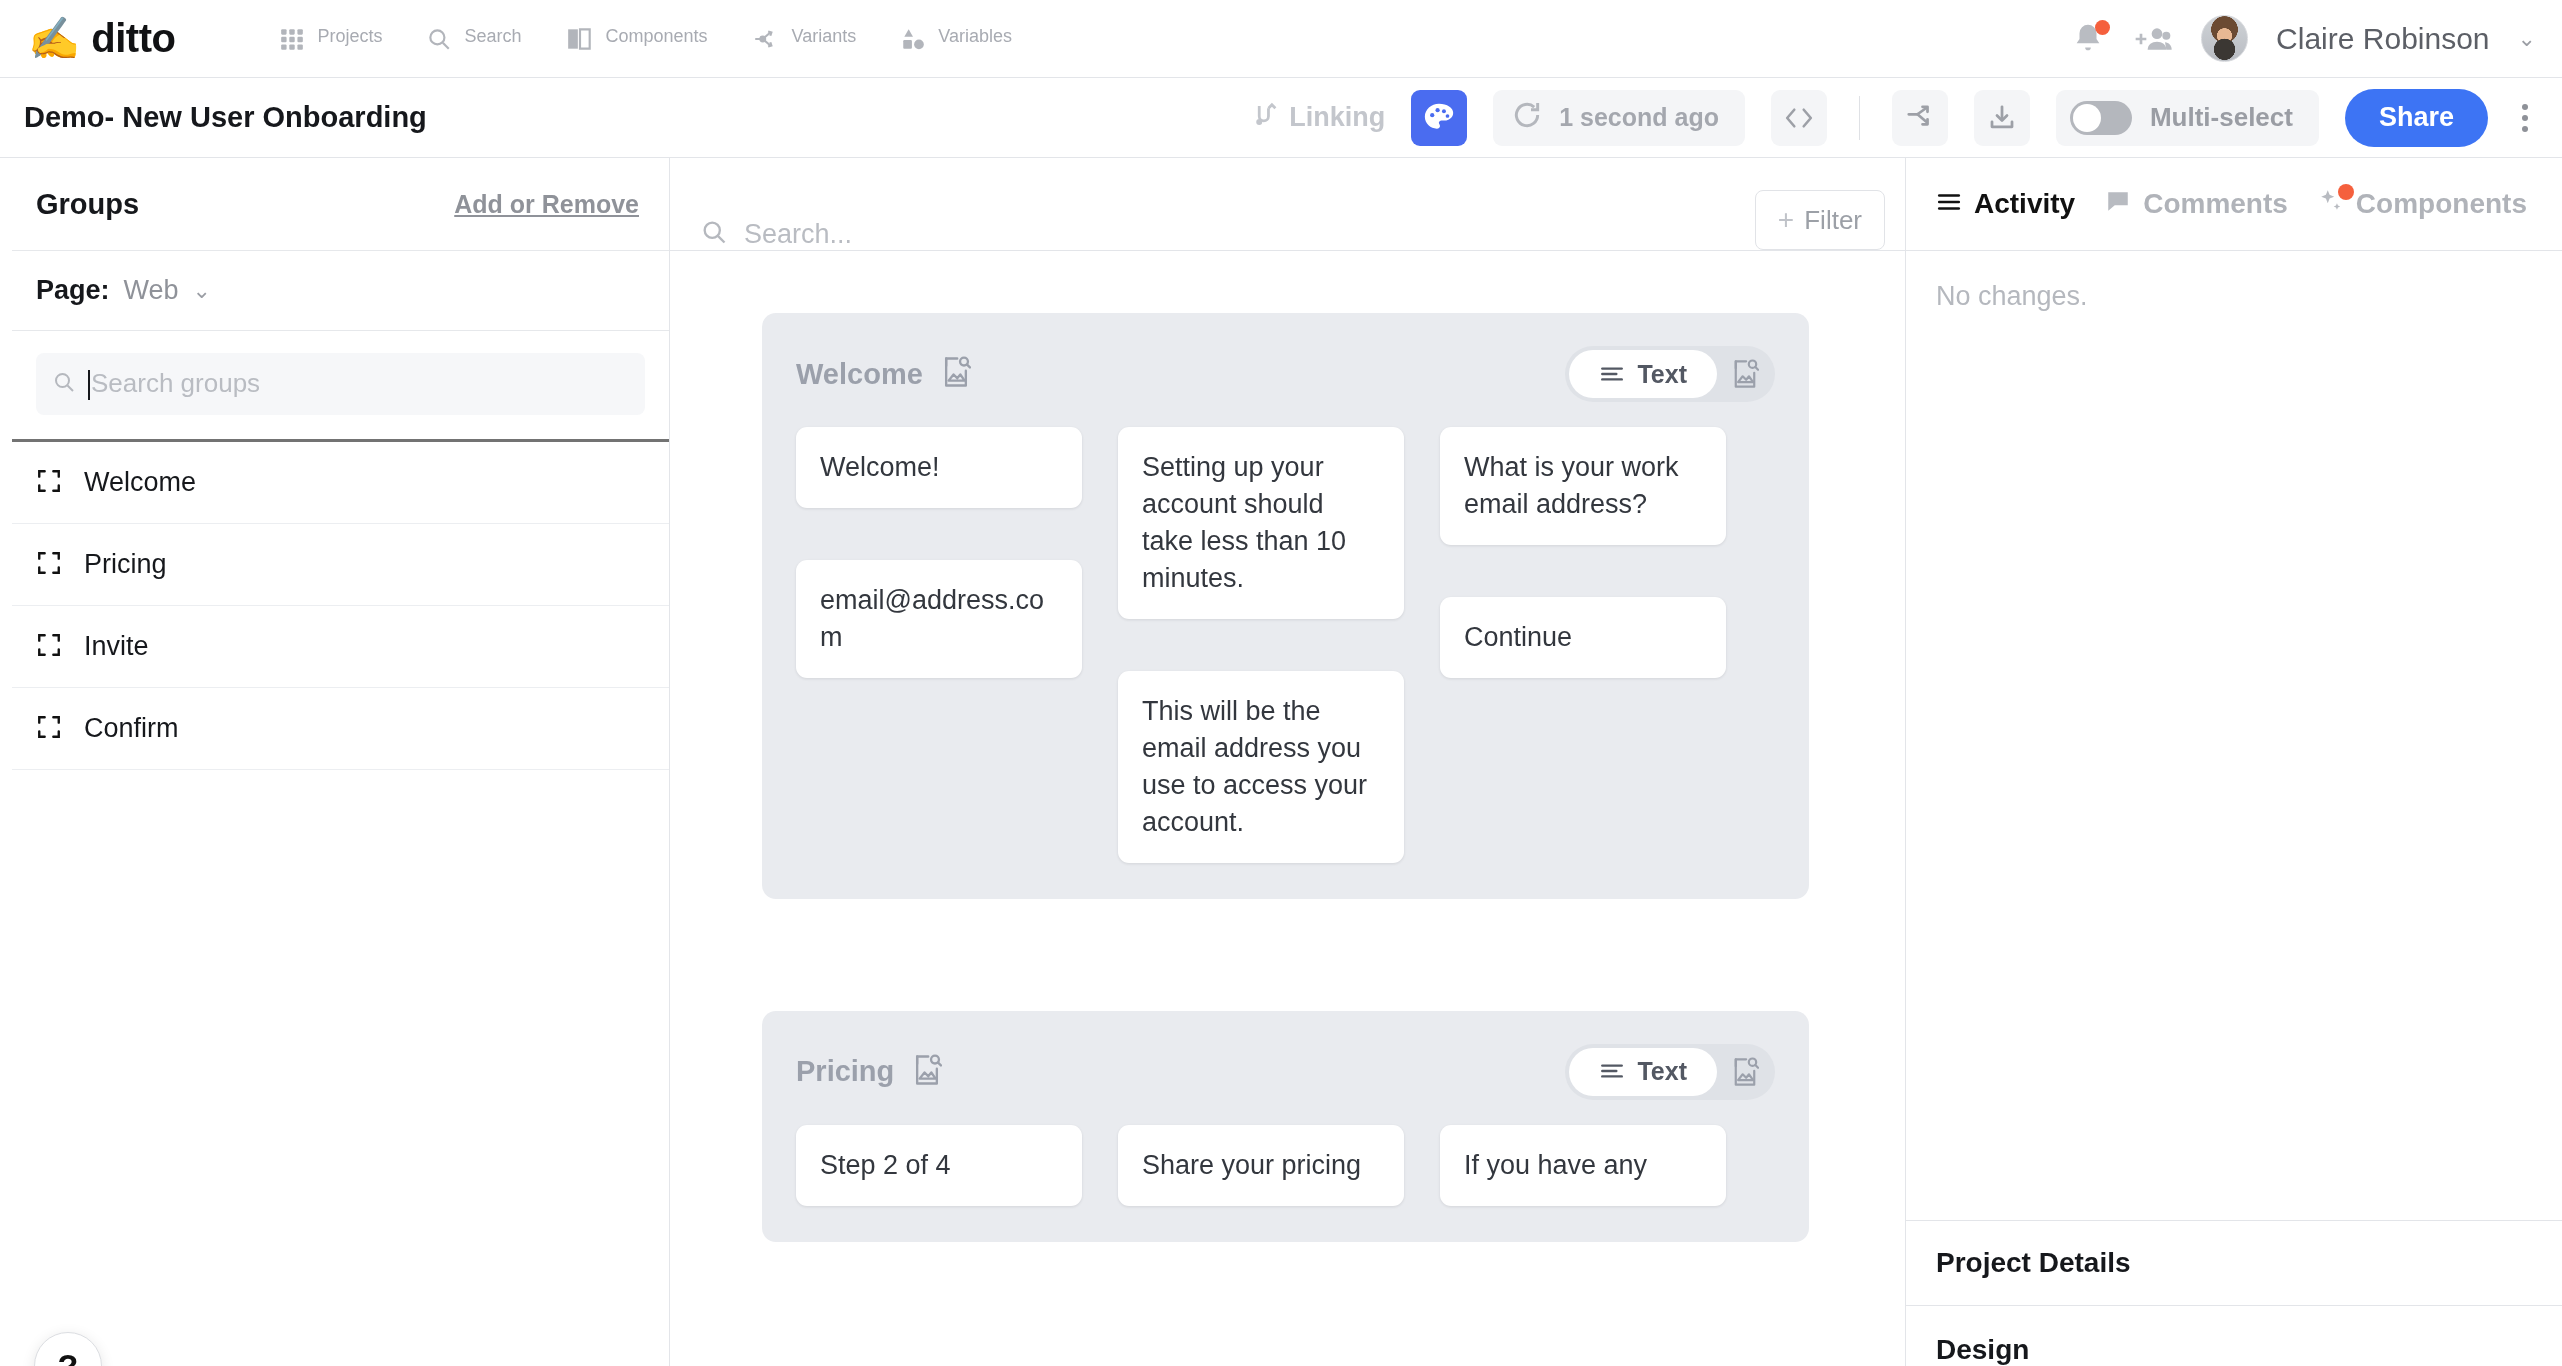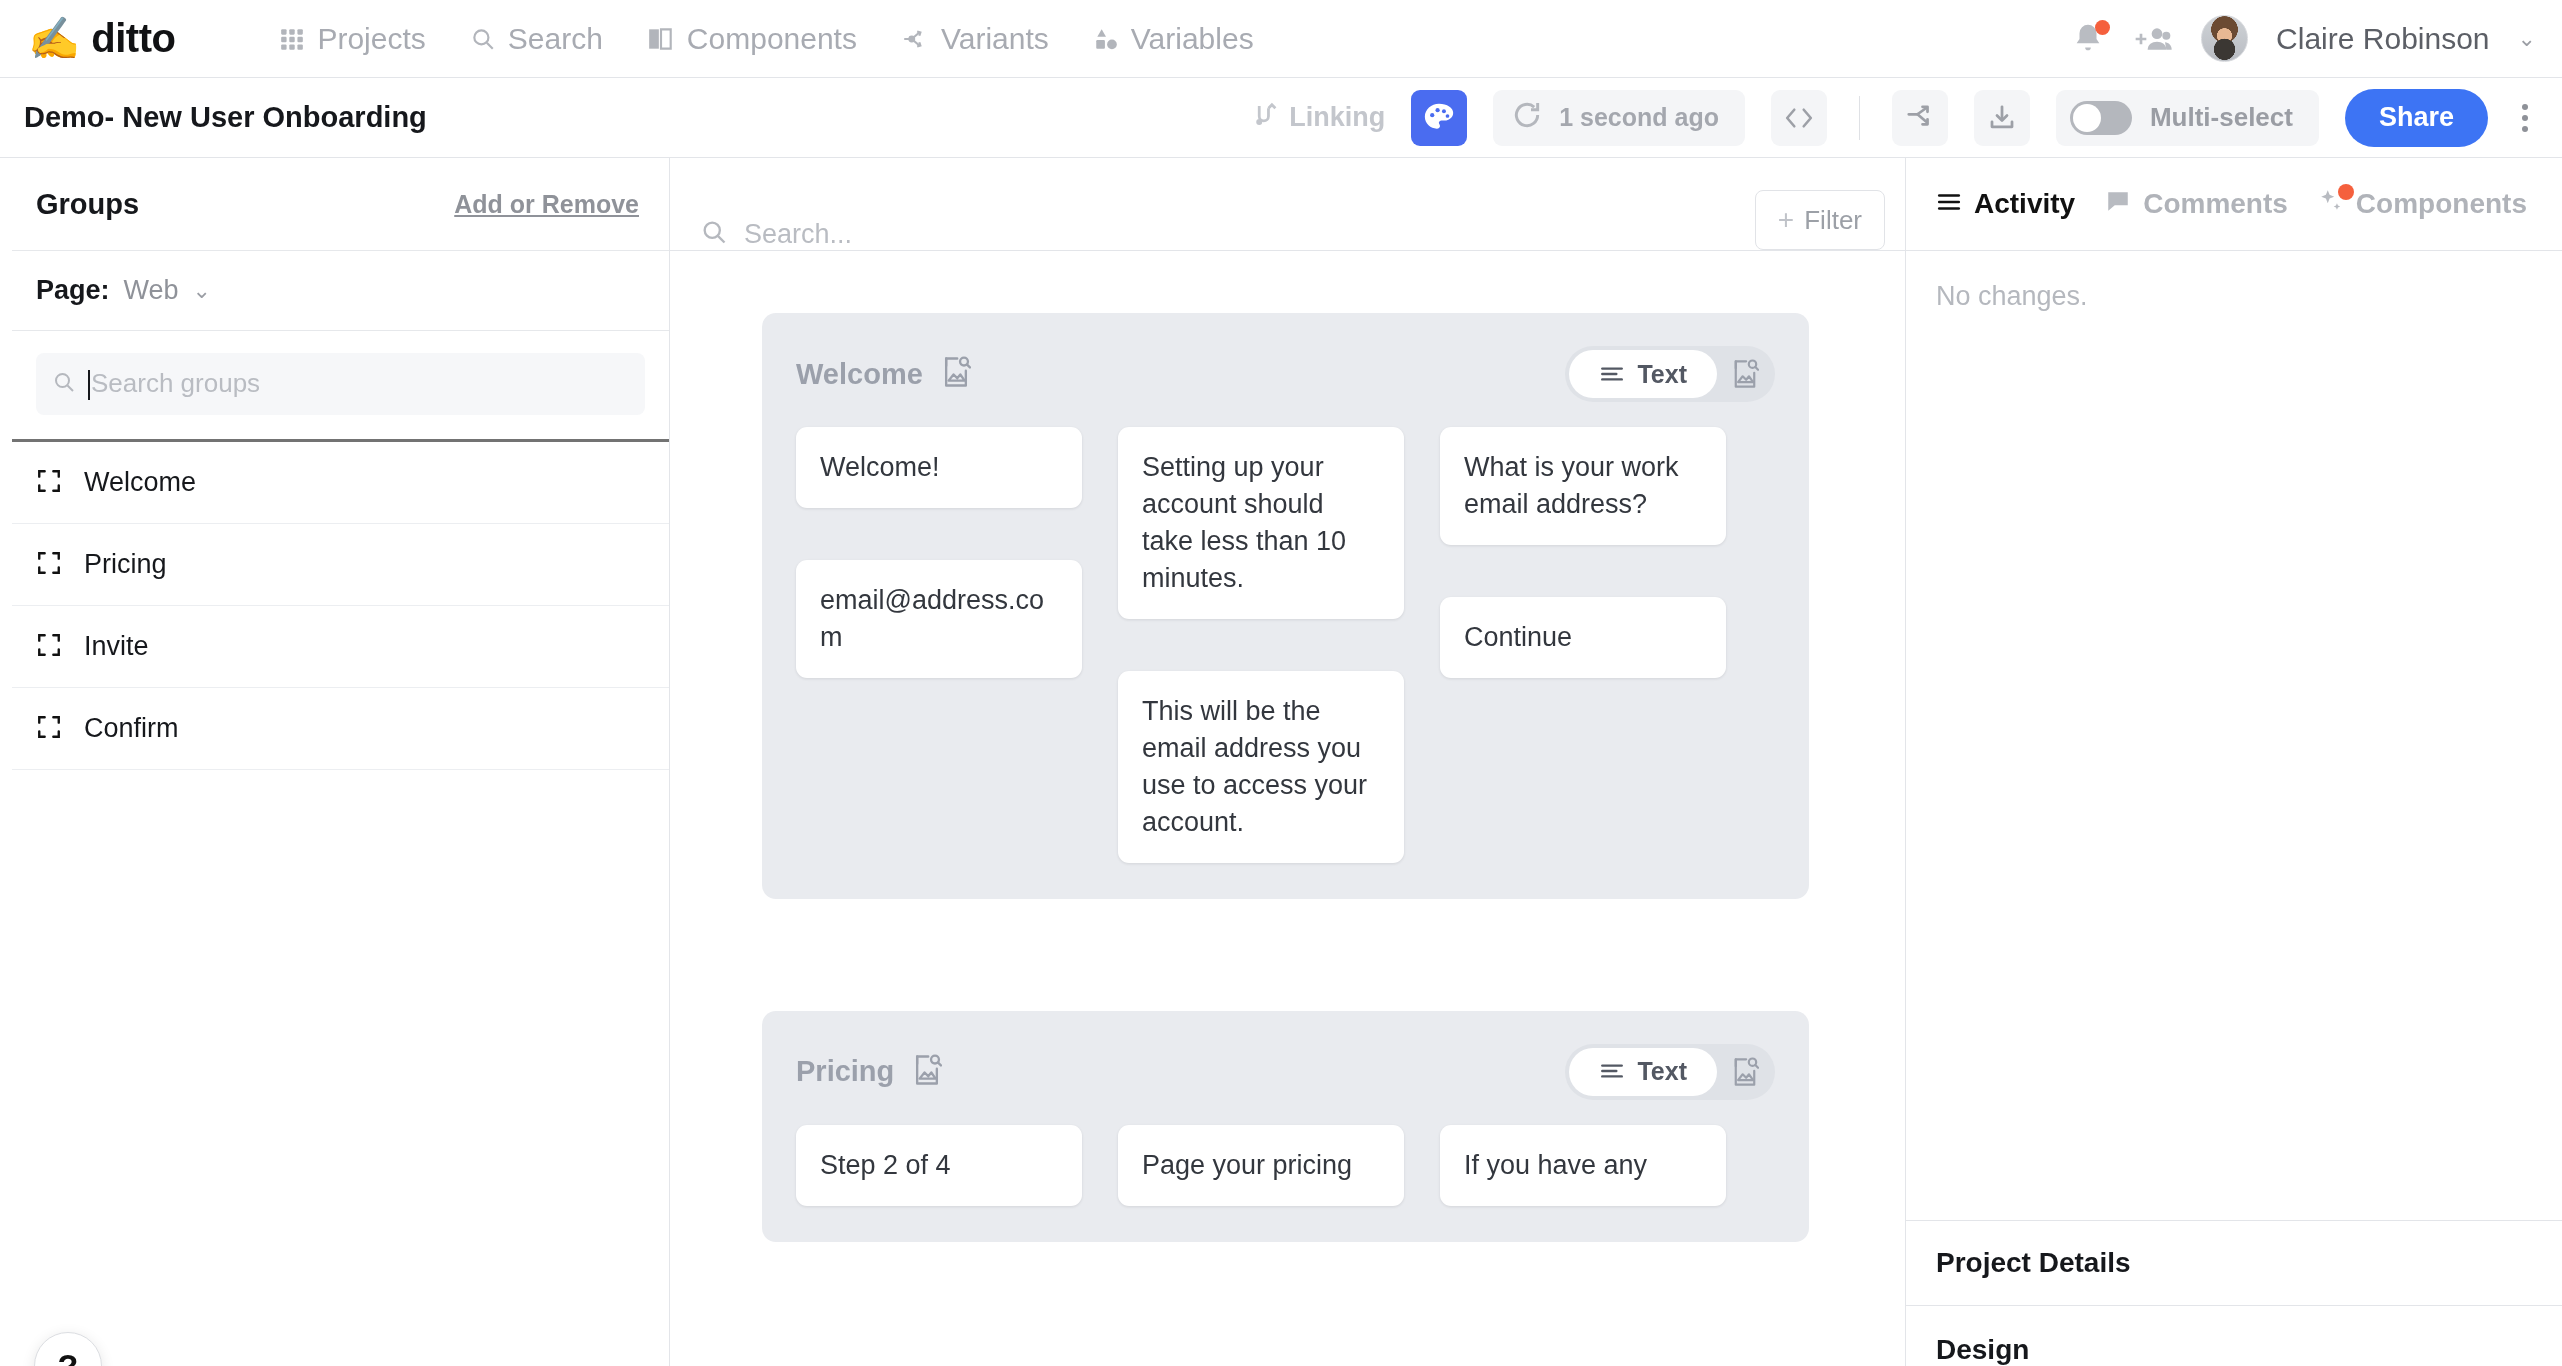--- a/index.html
+++ b/index.html
@@ -18,23 +18,23 @@
     background: #ffffff;
     border-bottom: 1px solid #e3e5e9;
     padding: 0 26px 0 28px;
   }
   .brand { display: flex; align-items: center; gap: 11px; }
   .brand-mark { font-size: 42px; line-height: 1; }
   .brand-name { font-size: 40px; font-weight: 700; color: #111214; letter-spacing: -0.5px; }
 
   .nav-items { display: flex; align-items: center; margin-left: 86px; gap: 8px; }
   .nav-item {
-    display: flex; align-items: center; gap: 12px;
+    display: flex; align-items: flex-start; gap: 12px;
     padding: 8px 18px; border-radius: 8px;
-    color: #a8abb2; font-size: 30px; cursor: pointer;
+    color: #a8abb2; font-size: 18px; cursor: pointer;
   }
   .nav-item svg { display: block; }
 
   .nav-right { margin-left: auto; display: flex; align-items: center; gap: 28px; }
   .icon-btn { position: relative; cursor: pointer; display: flex; align-items: center; }
   .bell-dot {
     position: absolute; top: -2px; right: -5px;
     width: 15px; height: 15px; border-radius: 50%; background: #f5603d;
   }
   .avatar {
@@ -569,21 +569,21 @@
                 </svg>
               </div>
             </div>
           </div>
 
           <div class="cards">
             <div class="col">
               <div class="card">Step 2 of 4</div>
             </div>
             <div class="col">
-              <div class="card">Page your pricing</div>
+              <div class="card">Share your pricing</div>
             </div>
             <div class="col">
               <div class="card">If you have any</div>
             </div>
           </div>
         </div>
 
       </div>
     </div>
 

